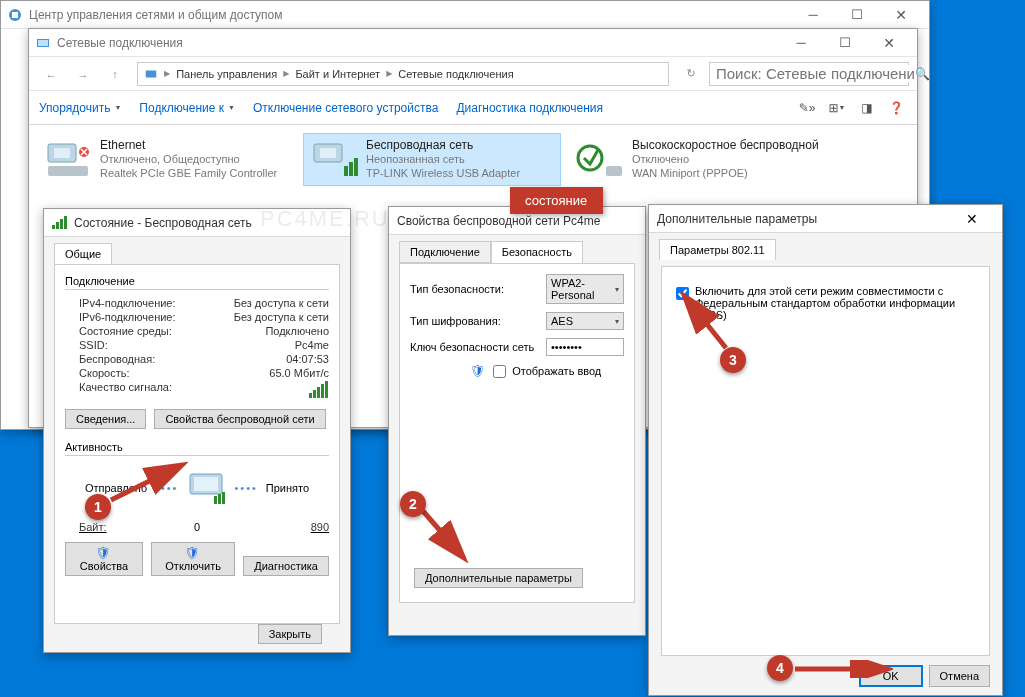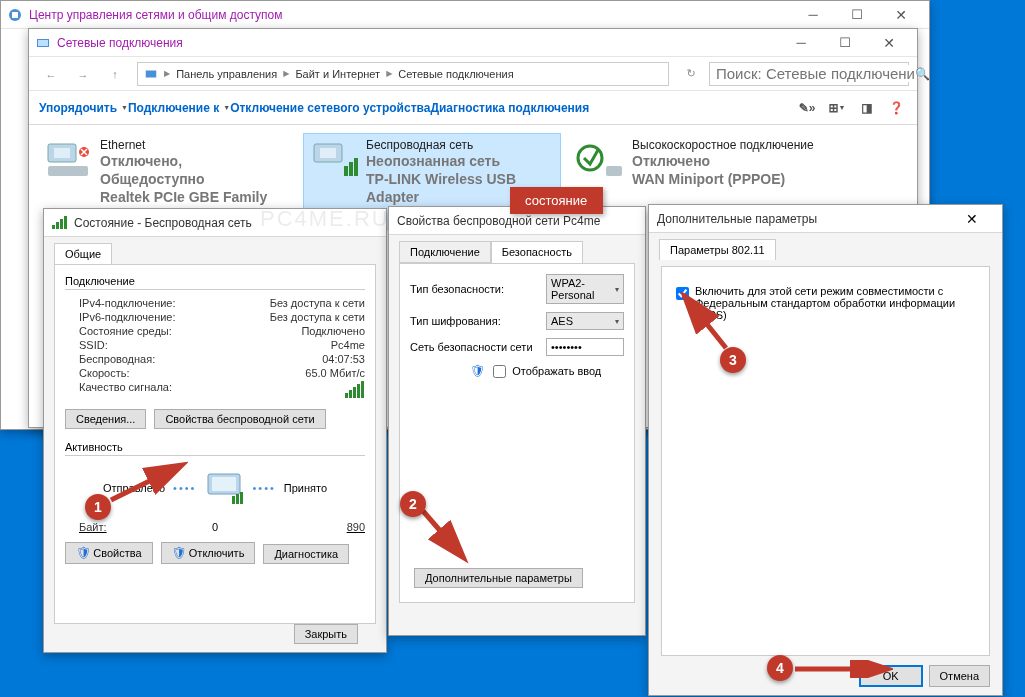--- a/index.html
+++ b/index.html
@@ -1,55 +1,55 @@
 <!DOCTYPE html>
 <html><head>
   <meta charset="utf-8">
   <style>
     * { box-sizing: border-box; margin: 0; padding: 0; }
     body { font-family: 'Segoe UI', Tahoma, sans-serif; font-size: 11px; background: #0078d7; width: 1025px; height: 697px; position: relative; overflow: hidden; }
     
     .window { position: absolute; background: #fff; border: 1px solid #999; box-shadow: 0 3px 10px rgba(0,0,0,0.3); }
     .title-bar { height: 28px; display: flex; align-items: center; padding: 0 6px; background: #fff; border-bottom: 1px solid #e5e5e5; }
     .title-bar .icon { width: 16px; height: 16px; margin-right: 6px; }
-    .title-bar .title { flex: 1; color: #a21caf; font-size: 12px; }
+    .title-bar .title { flex: 1; color: #737373; font-size: 12px; }
     .title-bar .win-btns { display: flex; }
     .title-bar .win-btn { width: 44px; height: 24px; display: flex; align-items: center; justify-content: center; color: #555; font-size: 13px; cursor: pointer; }
     
     
     .win-netcenter { left: 0; top: 0; width: 930px; height: 430px; }
     
     
     .win-netconn { left: 28px; top: 28px; width: 890px; height: 400px; }
     .nav-bar { height: 34px; display: flex; align-items: center; padding: 0 8px; background: #fff; border-bottom: 1px solid #e5e5e5; gap: 4px; }
     .nav-btn { width: 28px; height: 24px; display: flex; align-items: center; justify-content: center; color: #888; cursor: pointer; border-radius: 3px; }
     .breadcrumb { flex: 1; height: 24px; border: 1px solid #ccc; display: flex; align-items: center; padding: 0 6px; margin: 0 4px; background: #fff; font-size: 11px; }
     .breadcrumb .sep { margin: 0 6px; color: #888; font-size: 8px; }
     .breadcrumb .crumb { color: #333; cursor: pointer; }
     .search-box { width: 200px; height: 24px; border: 1px solid #ccc; padding: 0 6px; background: #fff; display: flex; align-items: center; }
     .search-box input { border: none; outline: none; flex: 1; font-size: 15px; color: #aaa; }
     .search-box .search-icon { color: #666; font-size: 12px; }
     
-    .toolbar { height: 34px; display: flex; align-items: center; padding: 0 10px; background: #fff; border-bottom: 1px solid #d8d8d8; color: #0066cc; font-size: 12px; font-weight: bold; }
+    .toolbar { height: 34px; display: flex; align-items: center; padding: 0 10px; background: #fff; border-bottom: 1px solid #d8d8d8; gap: 18px; color: #0066cc; font-size: 12px; }
     .toolbar .tool-item { cursor: pointer; display: flex; align-items: center; gap: 4px; }
     .toolbar .caret { font-size: 7px; color: #555; }
     .toolbar-right { margin-left: auto; display: flex; gap: 10px; align-items: center; }
     .toolbar-right .tb-icon { width: 20px; height: 20px; display: inline-flex; align-items: center; justify-content: center; color: #555; cursor: pointer; }
     
     .conn-area { padding: 8px; display: flex; gap: 8px; background: #fff; }
     .conn-item { width: 258px; padding: 4px 6px; display: flex; gap: 8px; cursor: pointer; border: 1px solid transparent; }
     .conn-item.selected { background: #cce8ff; border: 1px solid #99d1ff; }
     .conn-icon { width: 48px; height: 42px; flex-shrink: 0; }
     .conn-text .conn-name { color: #222; font-size: 12px; }
-    .conn-text .conn-sub { color: #777; font-size: 14px; line-height: 1.3; font-weight: bold; }
+    .conn-text .conn-sub { color: #777; font-size: 11px; line-height: 1.3; }
     
     .callout { position: absolute; background: #c0392b; color: #fff; padding: 6px 16px; font-size: 13px; z-index: 50; box-shadow: 2px 2px 5px rgba(0,0,0,0.3); }
     
     
-    .win-status { left: 43px; top: 208px; width: 344px; height: 445px; background: #f4f4f4; }
+    .win-status { left: 43px; top: 208px; width: 308px; height: 445px; background: #f4f4f4; }
     .dlg-title-bar { height: 28px; display: flex; align-items: center; padding: 0 8px; background: #fff; border-bottom: 1px solid #d8d8d8; gap: 6px; }
     .dlg-title-bar .title { font-size: 12px; color: #333; }
     .tab-strip { display: flex; padding: 6px 10px 0 10px; }
     .tab { padding: 4px 10px; background: #fff; border: 1px solid #ccc; border-bottom: none; font-size: 11px; cursor: pointer; }
     .tab.inactive { background: #f0f0f0; border-bottom: 1px solid #ccc; }
     .tab-panel { margin: 0 10px 10px 10px; background: #fff; border: 1px solid #ccc; padding: 10px; font-size: 11px; min-height: 360px; position: relative; }
     .group-label { margin-bottom: 2px; }
     .group-divider { border: none; border-top: 1px solid #ccc; margin-bottom: 6px; }
     .kv-row { display: flex; justify-content: space-between; padding: 1px 0 1px 14px; }
     .kv-row .k { color: #333; }
@@ -200,21 +200,21 @@
         <div class="conn-sub">TP-LINK Wireless USB Adapter</div>
       </div>
     </div>
     <div class="conn-item">
       <svg class="conn-icon" viewBox="0 0 48 42">
           <circle cx="14" cy="20" r="12" fill="none" stroke="#2e8b30" stroke-width="3"></circle>
           <path d="M8 20 L14 26 L22 12" stroke="#2e8b30" stroke-width="3" fill="none"></path>
           <rect x="30" y="28" width="16" height="10" fill="#b8c4cc" rx="2"></rect>
         </svg>
       <div class="conn-text">
-        <div class="conn-name">Высокоскоростное подключение</div>
+        <div class="conn-name">Высокоскоростное беспроводной</div>
         <div class="conn-sub">Отключено</div>
         <div class="conn-sub">WAN Miniport (PPPOE)</div>
       </div>
     </div>
   </div>
 </div>
 
 <span class="watermark">PC4ME.RU</span>
 
 <div class="callout" style="left:510px; top:187px;padding-left:15px;">
@@ -316,21 +316,21 @@
     <div class="form-row">
       <div class="flabel">Тип шифрования:</div>
       <div class="fval">
           <div class="combo">
             <span>AES</span>
             <span class="arrow">▾</span>
           </div>
         </div>
     </div>
     <div class="form-row">
-      <div class="flabel">Сеть безопасности сети</div>
+      <div class="flabel">Ключ безопасности сеть</div>
       <div class="fval"><input class="textbox" type="text" value="••••••••" style=""></div>
     </div>
     <div class="form-row" style="padding-left:60px;">
       <span class="shield">🛡</span>
       <div class="checkbox-row">
         <input type="checkbox" style="">
         <span>Отображать ввод</span>
       </div>
     </div>
     <div style="position:absolute; left:14px; bottom:14px;">

